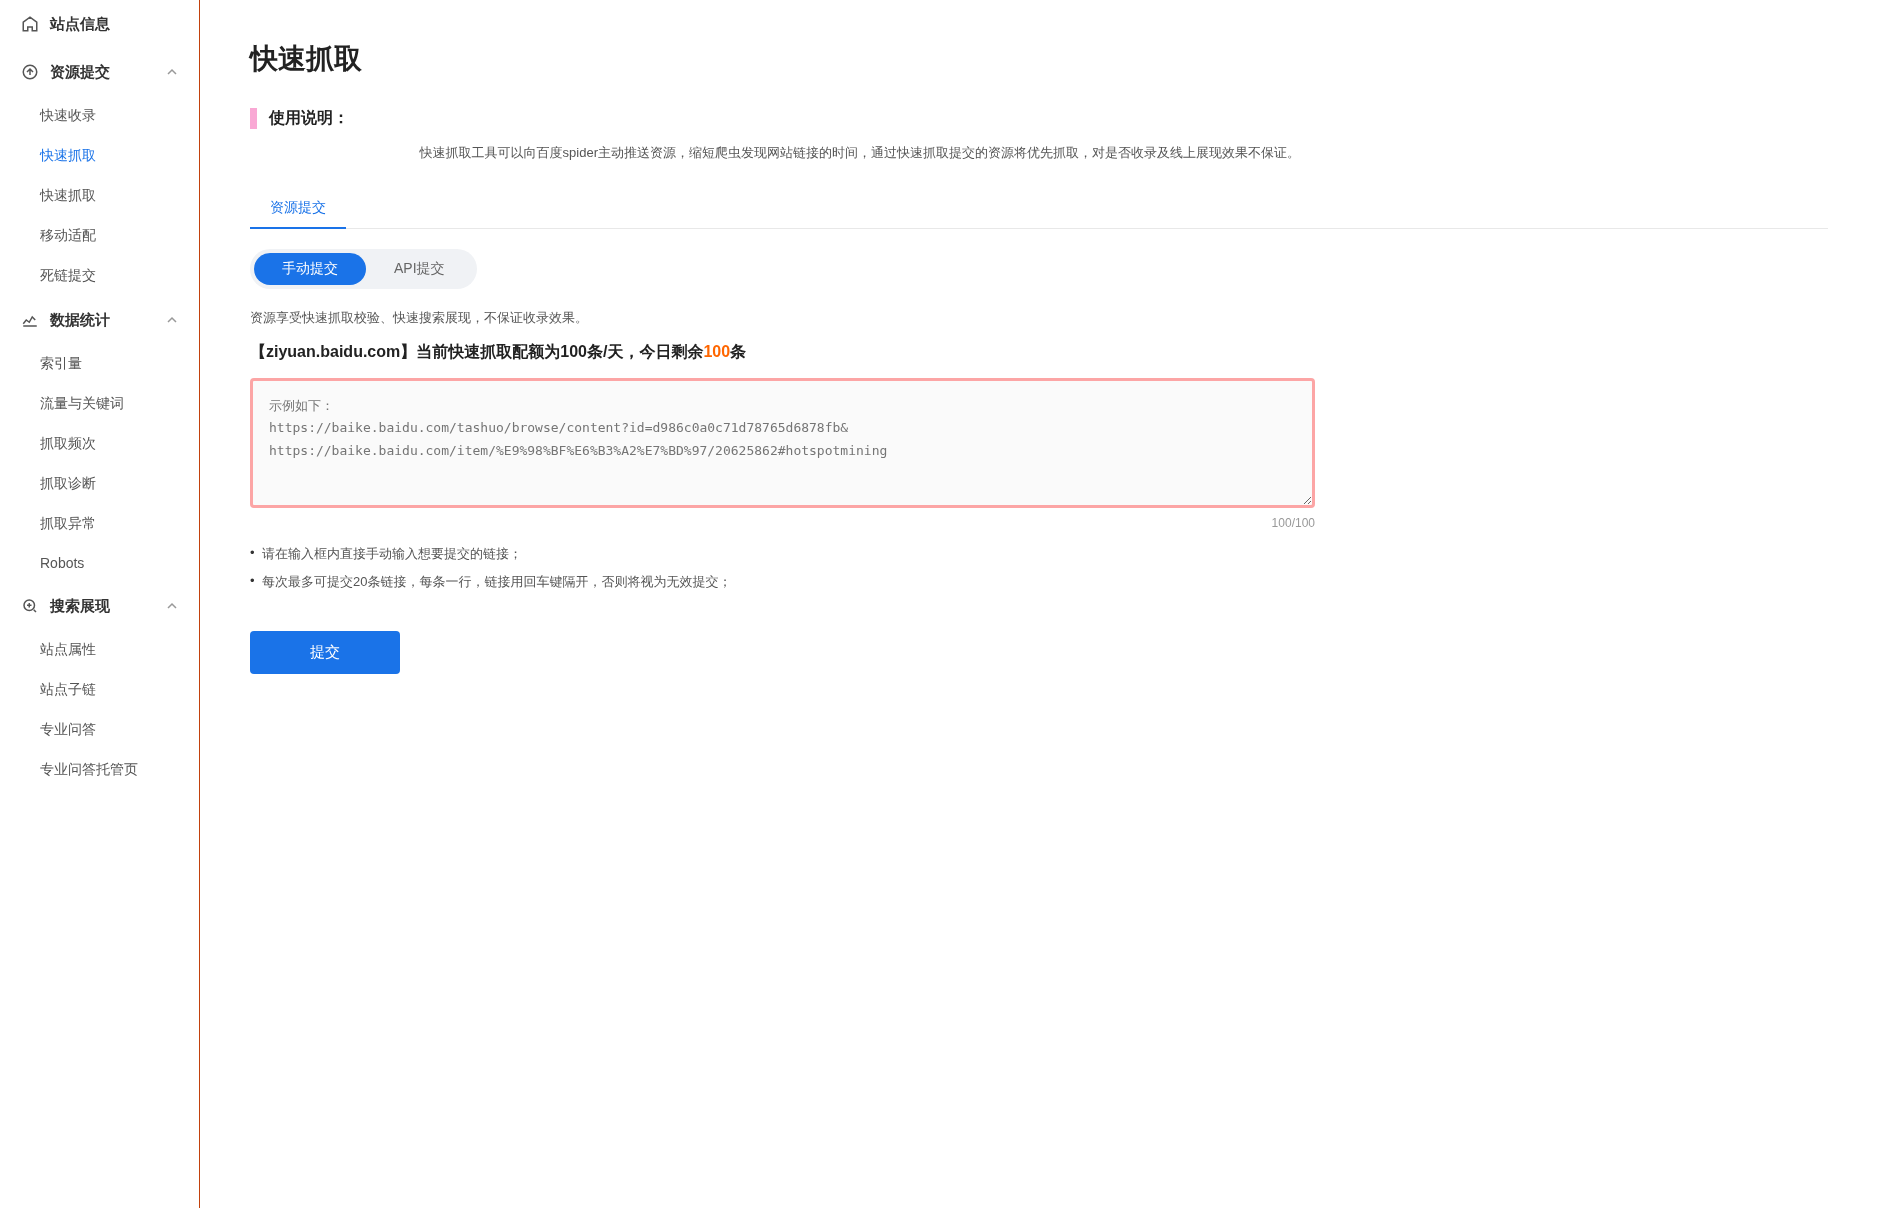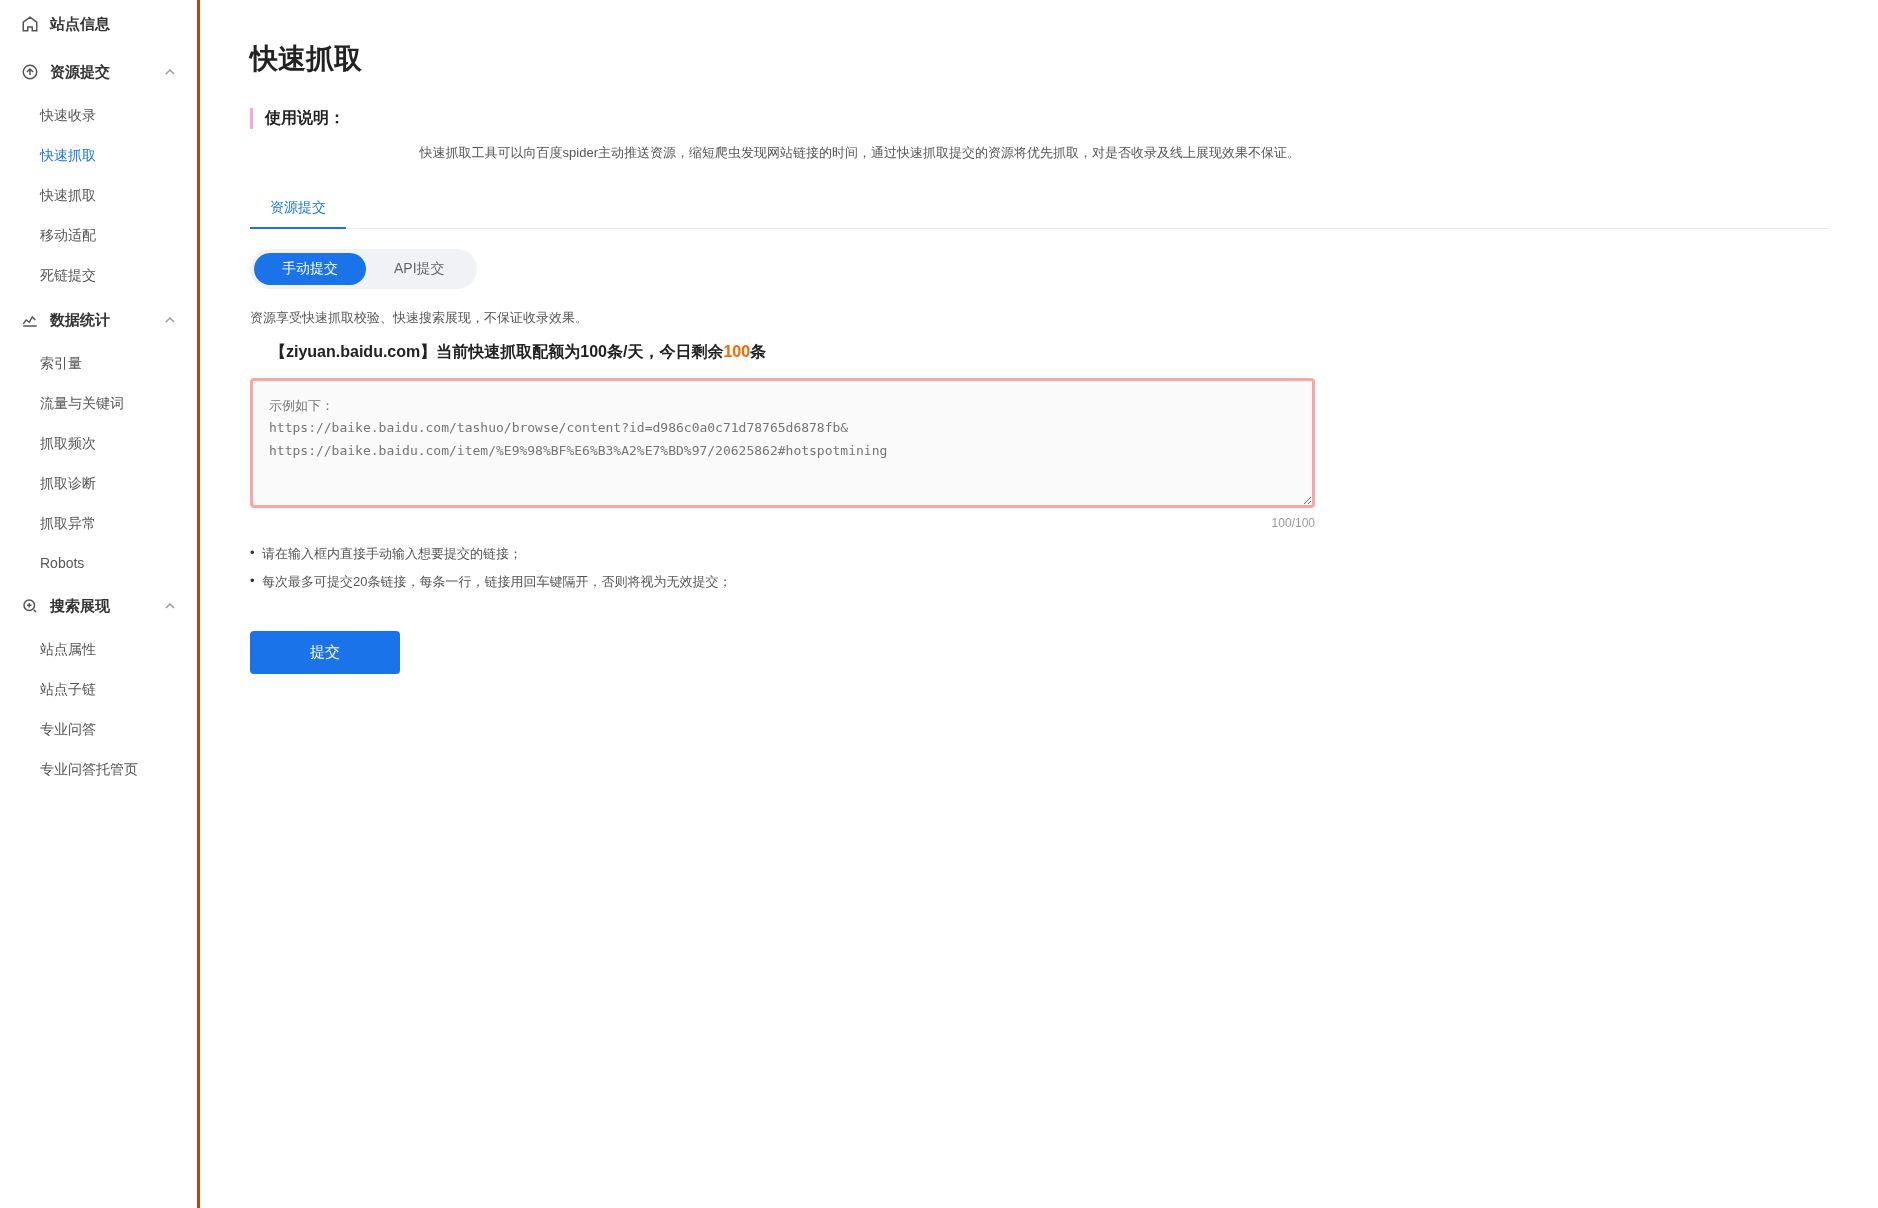--- a/index.html
+++ b/index.html
@@ -8,21 +8,21 @@
       background: #f5f6fa;
       color: #333;
       display: flex;
       min-height: 100vh;
     }
 
     
     .sidebar {
       width: 200px;
       background: #fff;
-      border-right: 3px solid #c2410c;
+      border-right: 1px solid #c2410c;
       display: flex;
       flex-direction: column;
       min-height: 100vh;
       flex-shrink: 0;
     }
 
     .sidebar-parent {
       display: flex;
       align-items: center;
       padding: 14px 20px;
@@ -78,21 +78,21 @@
 
     .usage-section {
       margin-bottom: 25px;
     }
 
     .usage-heading {
       font-size: 16px;
       font-weight: 600;
       color: #222;
       padding-left: 12px;
-      border-left: 3px solid #f9a8d4;
+      border-left: 7px solid #f9a8d4;
       margin-bottom: 12px;
     }
 
     .usage-desc {
       font-size: 13px;
       color: #555;
       line-height: 1.8;
       max-width: 1050px;
       text-align: right;
     }
@@ -148,21 +148,20 @@
       font-size: 13px;
       color: #555;
       margin-bottom: 15px;
     }
 
     .quota-text {
       font-size: 16px;
       font-weight: 600;
       color: #222;
       margin-bottom: 15px;
-      margin-left: 20px;
     }
     .quota-highlight {
       color: #ff6600;
       font-weight: 700;
     }
 
     .url-textarea {
       width: 100%;
       max-width: 1065px;
       height: 130px;

